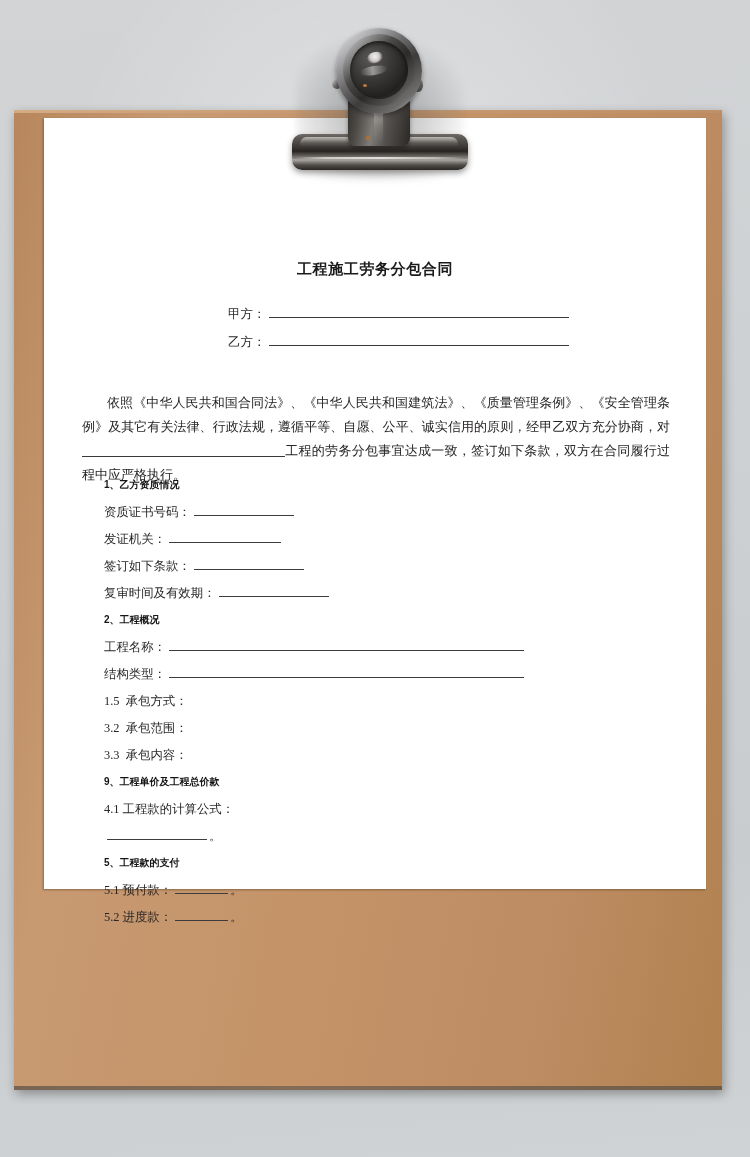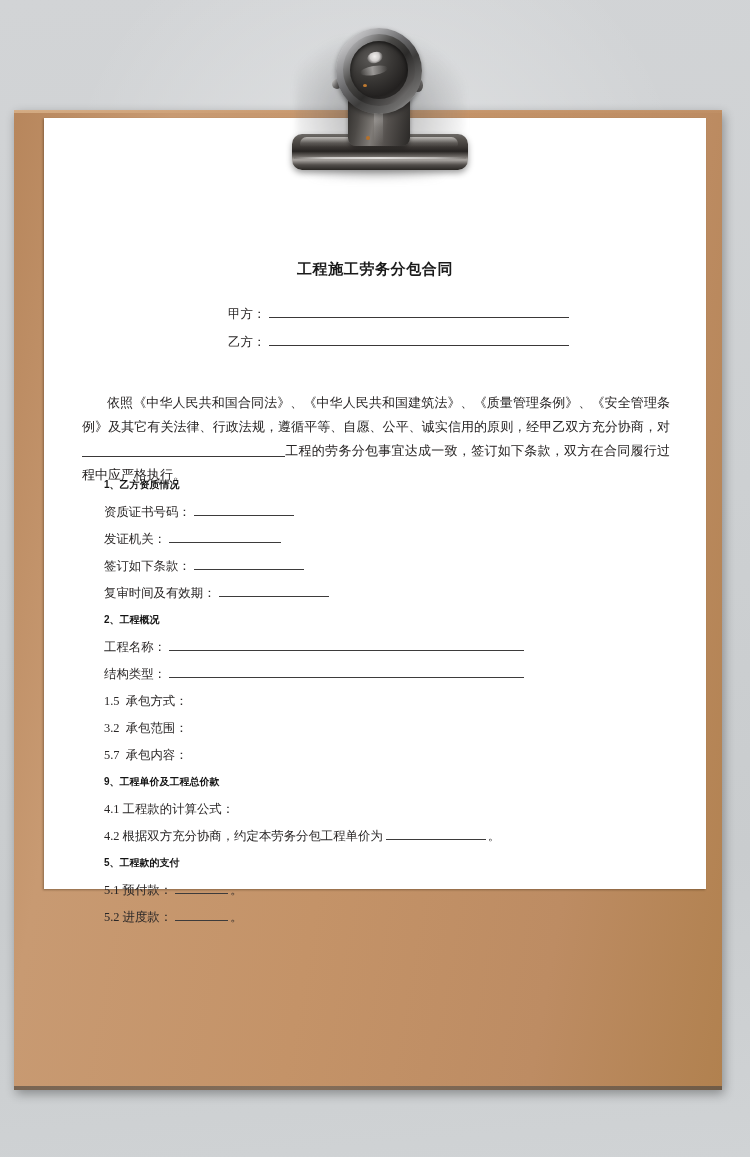--- a/index.html
+++ b/index.html
@@ -385,28 +385,27 @@
                 <span class="txt">结构类型：</span>
                 <span class="rule w-long"></span>
               </div>
               <div class="sec-line">
                 <span class="txt">1.5  承包方式：</span>
               </div>
               <div class="sec-line">
                 <span class="txt">3.2  承包范围：</span>
               </div>
               <div class="sec-line">
-                <span class="txt">5.7  承包内容：</span>
+                <span class="txt">3.3  承包内容：</span>
               </div>
               <div class="sec-head">9、工程单价及工程总价款</div>
               <div class="sec-line">
                 <span class="txt">4.1 工程款的计算公式：</span>
               </div>
               <div class="sec-line">
-                <span class="txt">4.2 根据双方充分协商，约定本劳务分包工程单价为</span>
                 <span class="rule w-short"></span>
                 <span class="tail">。</span>
               </div>
               <div class="sec-head">5、工程款的支付</div>
               <div class="sec-line">
                 <span class="txt">5.1 预付款：</span>
                 <span class="rule w-tiny"></span>
                 <span class="tail">。</span>
               </div>
               <div class="sec-line">

